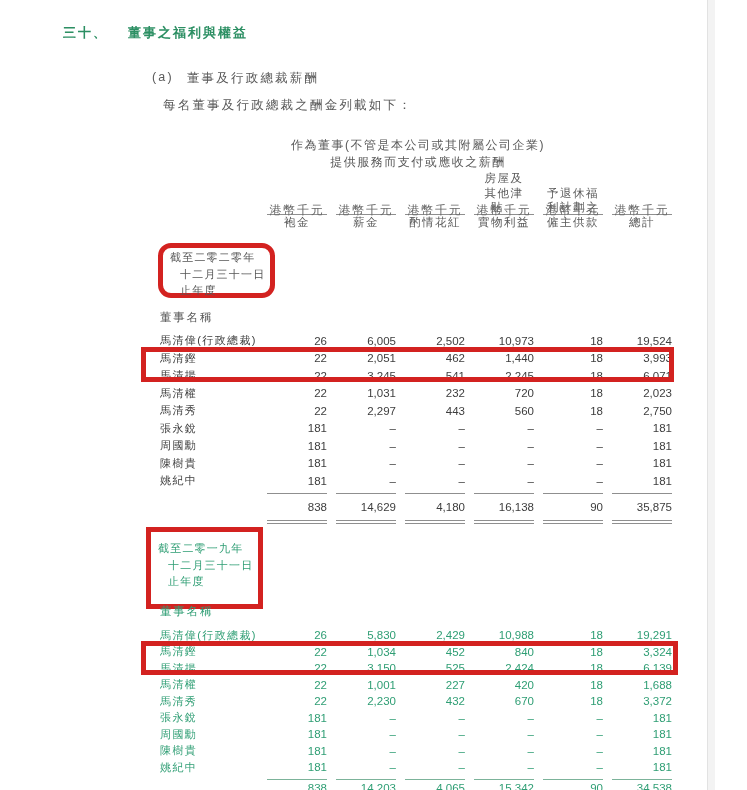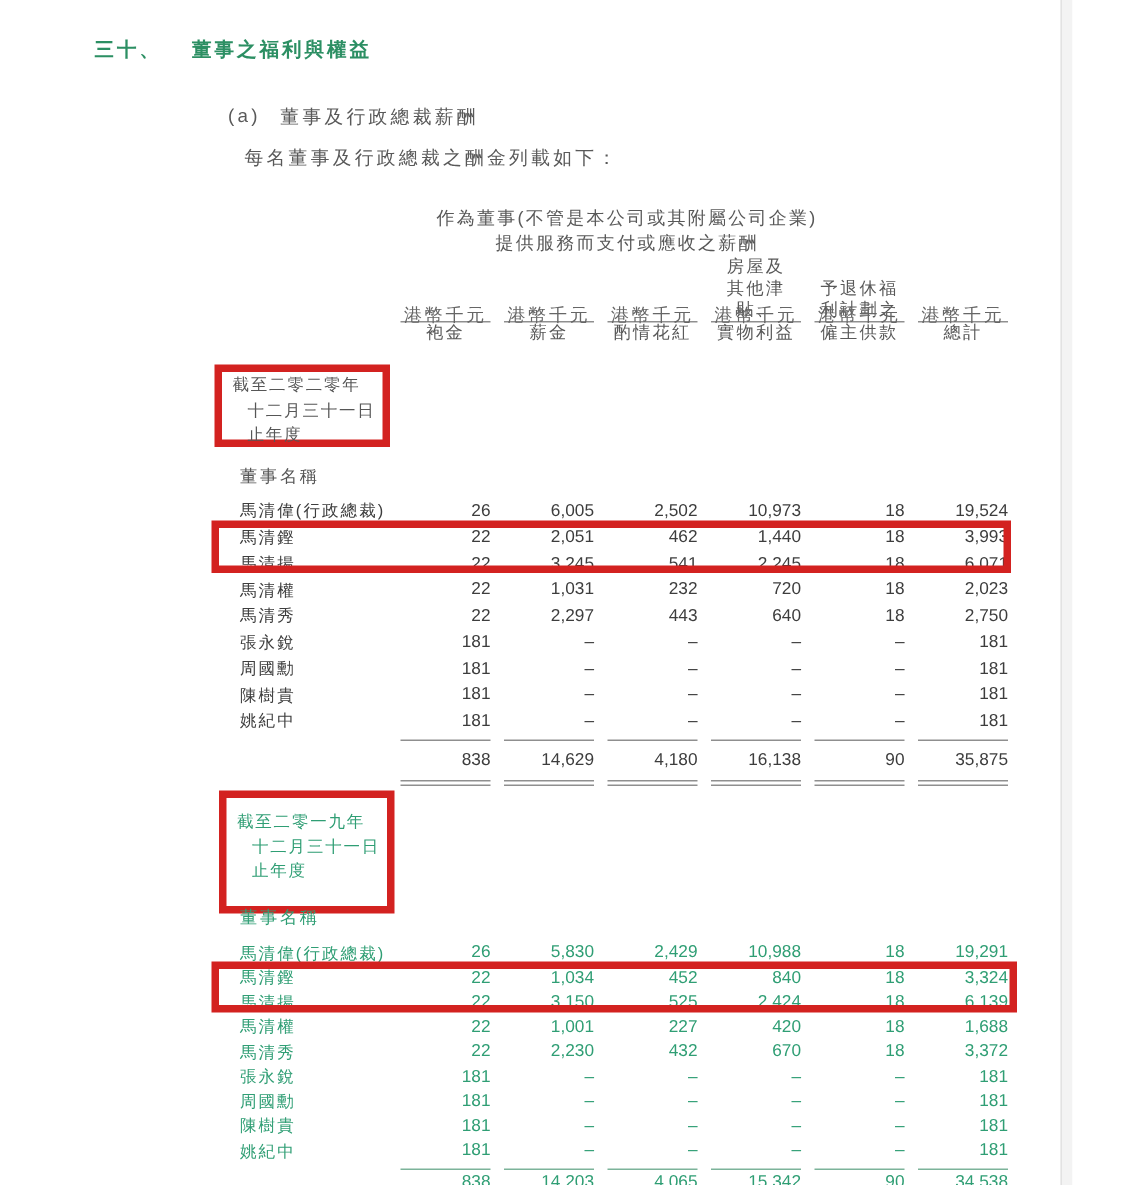--- a/index.html
+++ b/index.html
@@ -108,21 +108,21 @@
       <div class="ncell"></div>
       <div class="vcell">港幣千元</div>
       <div class="vcell">港幣千元</div>
       <div class="vcell">港幣千元</div>
       <div class="vcell">港幣千元</div>
       <div class="vcell">港幣千元</div>
       <div class="vcell">港幣千元</div>
     </div>
 
   <div id="sections">
-      <div class="period-box" style="left: 143px; top: 243px; width: 107px; height: 44px; padding-top: 1px;">
+      <div class="period-box" style="left: 158px; top: 243px; width: 107px; height: 44px; padding-top: 1px; border-radius: 13px;">
         <div class="pl">截至二零二零年</div>
         <div class="pl indent">十二月三十一日</div>
         <div class="pl indent">止年度</div>
       </div>
       <div class="dir-label" style="top: 310px;">董事名稱</div>
       <div style="position: absolute; left: 160px; top: 332px;">
         <div class="tgrid trow">
           <div class="ncell">馬清偉(行政總裁)</div>
           <div class="vcell">26</div>
           <div class="vcell">6,005</div>
@@ -156,21 +156,21 @@
           <div class="vcell">232</div>
           <div class="vcell">720</div>
           <div class="vcell">18</div>
           <div class="vcell">2,023</div>
         </div>
         <div class="tgrid trow">
           <div class="ncell">馬清秀</div>
           <div class="vcell">22</div>
           <div class="vcell">2,297</div>
           <div class="vcell">443</div>
-          <div class="vcell">640</div>
+          <div class="vcell">560</div>
           <div class="vcell">18</div>
           <div class="vcell">2,750</div>
         </div>
         <div class="tgrid trow">
           <div class="ncell">張永銳</div>
           <div class="vcell">181</div>
           <div class="vcell">–</div>
           <div class="vcell">–</div>
           <div class="vcell">–</div>
           <div class="vcell">–</div>

